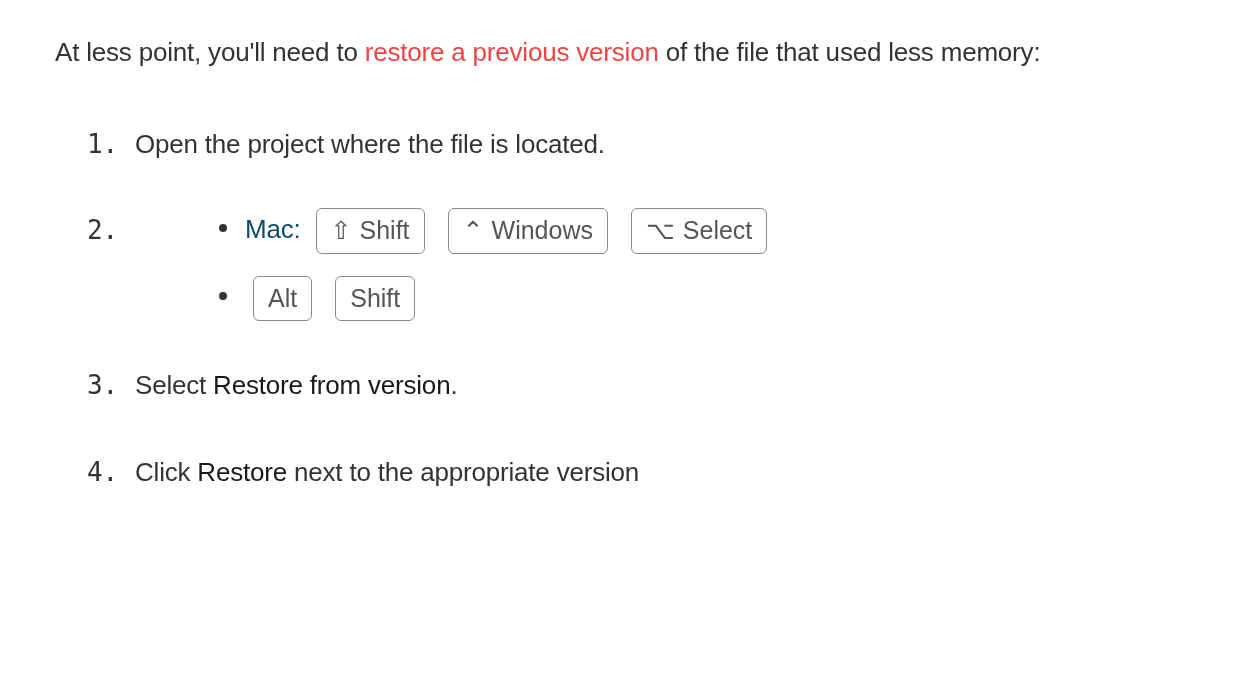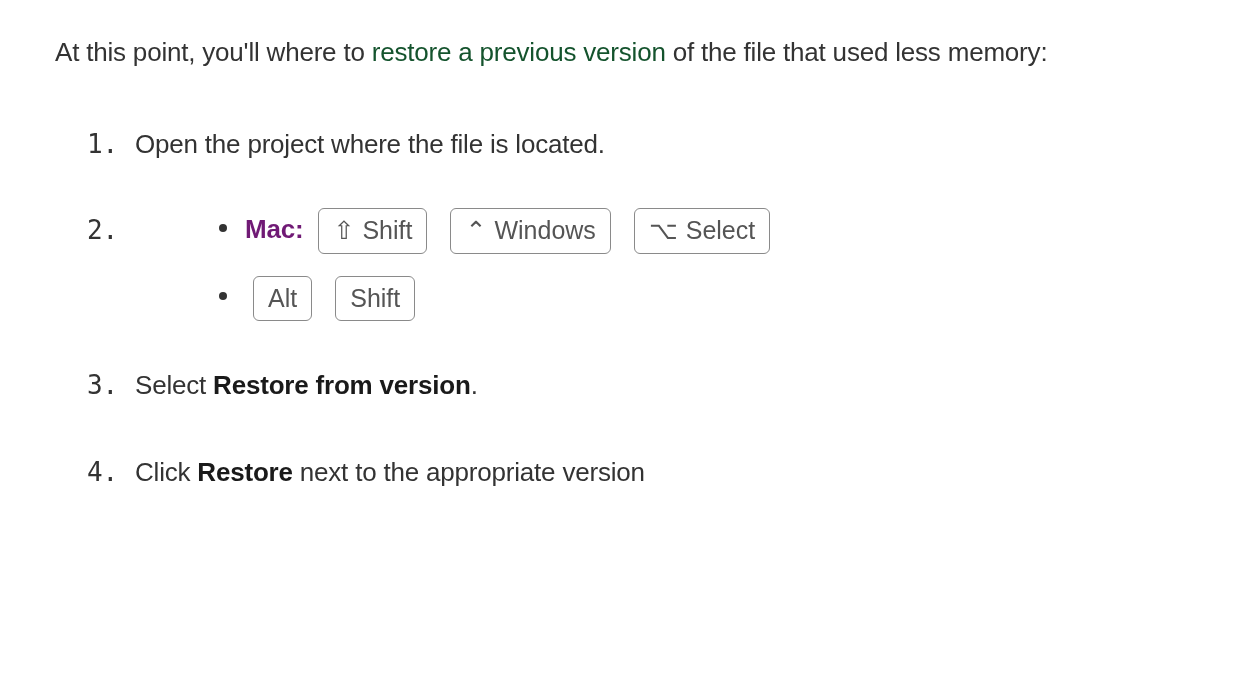--- a/index.html
+++ b/index.html
@@ -14,21 +14,21 @@
       color: #333333;
       background: #ffffff;
       padding: 30px 55px;
       width: 1250px;
     }
     .intro {
       margin-bottom: 48px;
       letter-spacing: -0.2px;
     }
     .link {
-      color: #14532d;
+      color: #ef4444;
       text-decoration: none;
       cursor: pointer;
     }
     ol.steps {
       list-style: none;
       counter-reset: step;
       padding-left: 80px;
     }
     ol.steps > li {
       counter-increment: step;
@@ -57,21 +57,21 @@
       content: "";
       position: absolute;
       left: -26px;
       top: 16px;
       width: 8px;
       height: 8px;
       border-radius: 50%;
       background: #333333;
     }
     .bold {
-      font-weight: 700;
+      font-weight: 400;
       color: #1a1a1a;
     }
     .kbd {
       display: inline-flex;
       align-items: center;
       border: 1px solid #8a8a8a;
       border-radius: 6px;
       padding: 3px 14px;
       font-size: 25px;
       color: #555555;
@@ -79,29 +79,29 @@
       margin-left: 8px;
       margin-right: 8px;
       vertical-align: middle;
       letter-spacing: 0;
     }
     .kbd .sym {
       margin-right: 8px;
       color: #555555;
     }
     .platform-label {
-      font-weight: 700;
-      color: #701a75;
+      font-weight: 400;
+      color: #0c4a6e;
     }
   </style>
 </head>
 <body>
 
 <p class="intro">
-  <span>At this point, you'll where to </span><a class="link">restore a previous version</a><span> of the file that used less memory:</span>
+  <span>At less point, you'll need to </span><a class="link">restore a previous version</a><span> of the file that used less memory:</span>
 </p>
 
 <ol class="steps">
 
   <li>
     <span>Open the project where the file is located.</span>
   </li>
 
   <li>
     <ul class="sub">

